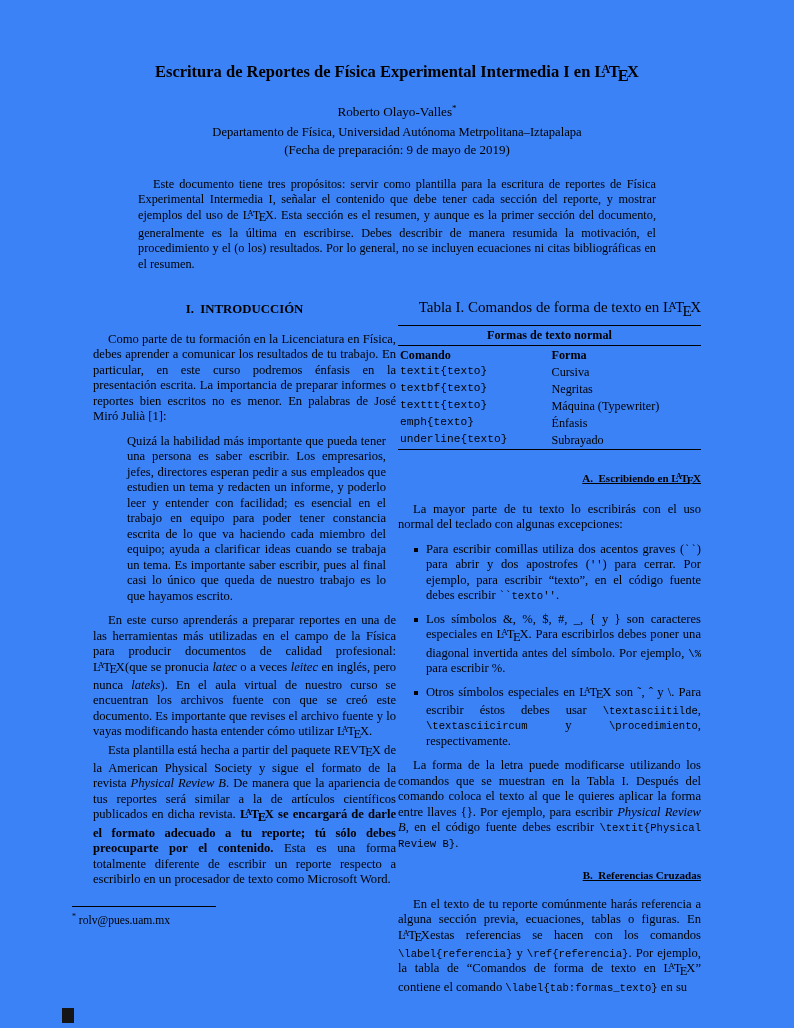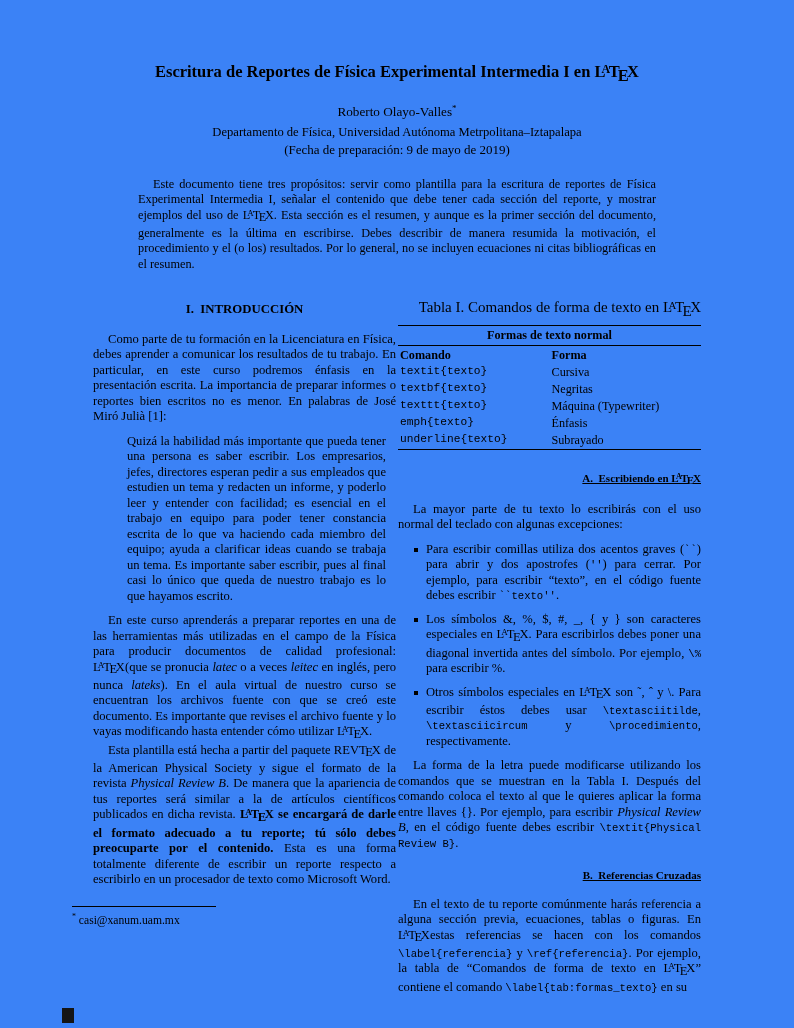--- a/index.html
+++ b/index.html
@@ -160,18 +160,18 @@
       <p class="body-par">La forma de la letra puede modificarse utilizando los comandos que se muestran en la Tabla I. Después del comando coloca el texto al que le quieres aplicar la forma entre llaves {}. Por ejemplo, para escribir <em>Physical Review B</em>, en el código fuente debes escribir <code>\textit{Physical Review B}</code>.</p>
 
       <h3 class="subsection-heading">B.&nbsp;&nbsp;Referencias Cruzadas</h3>
       <p class="body-par">En el texto de tu reporte comúnmente harás referencia a alguna sección previa, ecuaciones, tablas o figuras. En L<span class="tex-a">A</span>T<span class="tex-e">E</span>Xestas referencias se hacen con los comandos <code>\label{referencia}</code> y <code>\ref{referencia}</code>. Por ejemplo, la tabla de “Comandos de forma de texto en L<span class="tex-a">A</span>T<span class="tex-e">E</span>X” contiene el comando <code>\label{tab:formas_texto}</code> en su</p>
 
     </div>
   </div>
 
   <div class="footnote">
     <div class="footnote-rule"></div>
-    <div class="footnote-text"><sup>*</sup> <span>casi@xanum.uam.mx</span></div>
+    <div class="footnote-text"><sup>*</sup> <span>rolv@pues.uam.mx</span></div>
   </div>
 
   <div class="corner-mark"></div>
 
 </div>
 
 </body></html>

